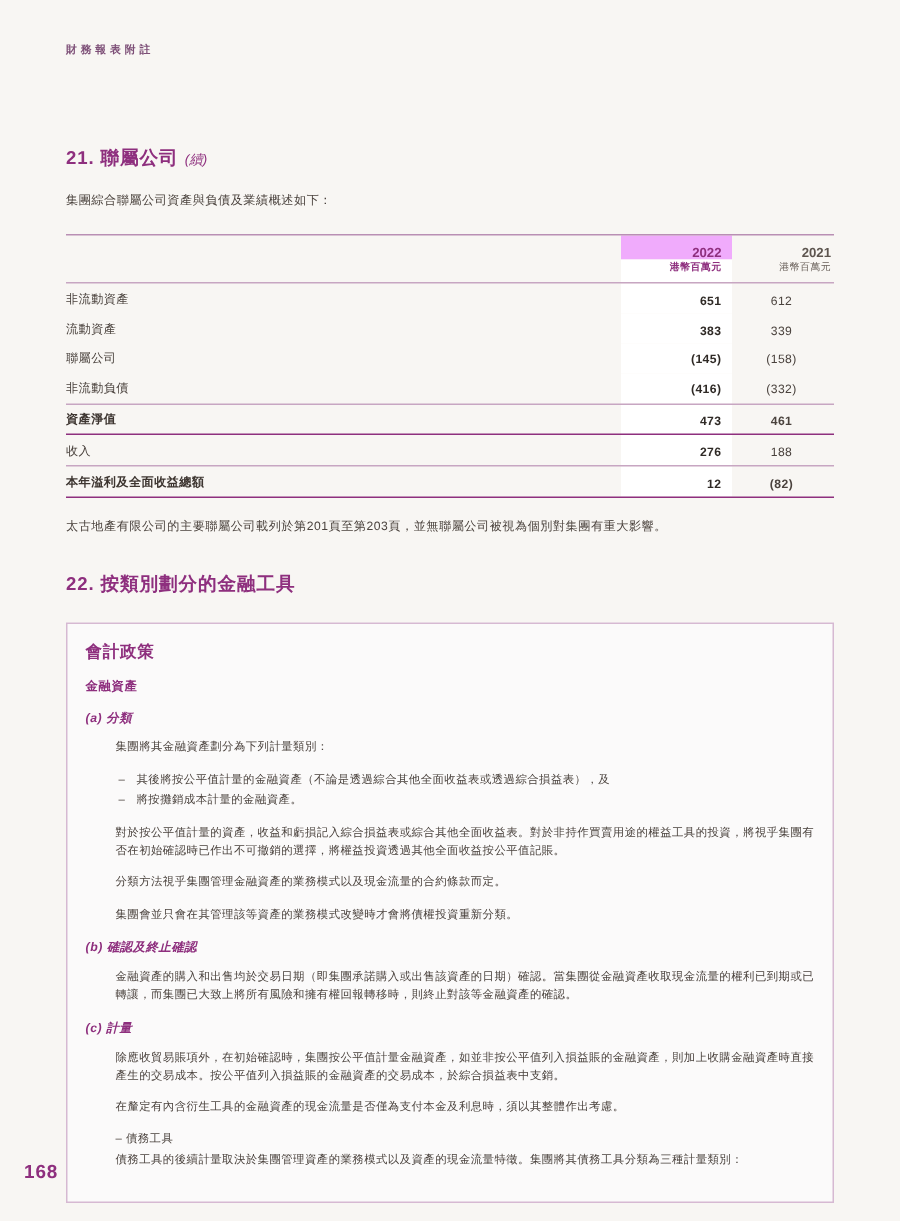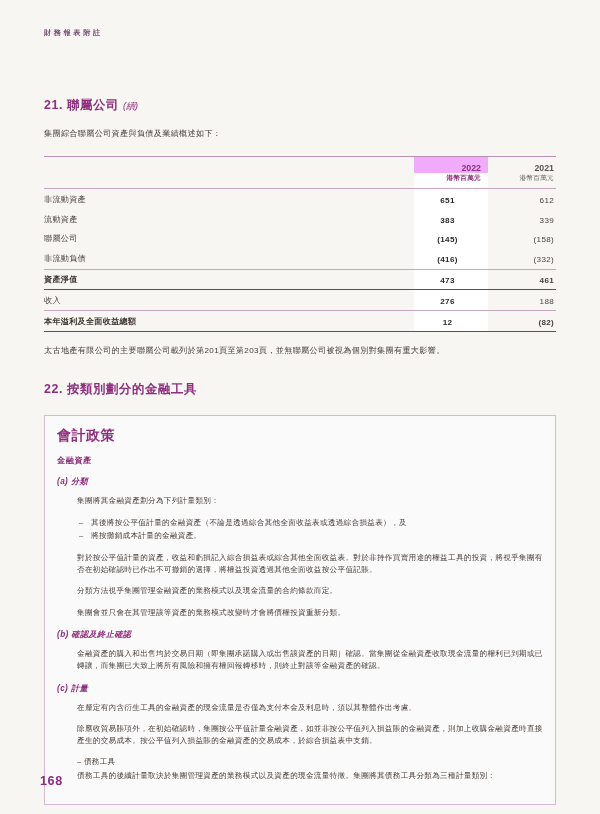--- a/index.html
+++ b/index.html
@@ -113,28 +113,28 @@
 
   .hdr-under td { border-bottom: 0.9px solid #c7a6c2; height: 0; font-size: 0; line-height: 0; }
 
   .fin-table tbody tr.data td {
     padding-top: 4.4px;
     padding-bottom: 4.4px;
     letter-spacing: 0.3px;
   }
   .fin-table td.label { text-align: left; }
   .fin-table td.v22 {
-    text-align: center;
+    text-align: right;
     font-weight: bold;
     color: #2f2a26;
     padding-right: 7px;
     background: #ffffff;
   }
   .fin-table td.v21 {
-    text-align: right;
+    text-align: center;
     color: #4a423d;
     padding-right: 2px;
   }
 
   tr.subtotal td {
     border-top: 0.9px solid #c7a6c2;
     border-bottom: 1.1px solid #8e2f7e;
     font-weight: bold;
     color: #2f2a26;
   }
@@ -159,21 +159,21 @@
   
   .policy-box {
     margin-top: 18px;
     border: 0.9px solid #d6b9d2;
     background: #fbfafa;
     padding: 11px 12px 12px 12px;
     box-sizing: border-box;
   }
 
   .policy-title {
-    font-size: 14px;
+    font-size: 11px;
     font-weight: bold;
     color: #8e2f7e;
     letter-spacing: 0.5px;
     margin: 0 0 10px 0;
   }
   .policy-subtitle {
     font-size: 8.2px;
     font-weight: bold;
     color: #8e2f7e;
     letter-spacing: 0.5px;
@@ -223,21 +223,21 @@
     padding-left: 20px;
     margin: 0 0 1.5px 0;
   }
 
   .clause-block { margin-bottom: 10px; }
   .clause-block:last-child { margin-bottom: 0; }
 
   
   .folio {
     position: absolute;
-    left: 40px;
+    left: 16px;
     bottom: 26px;
     font-size: 12.6px;
     font-weight: bold;
     color: #8e2f7e;
     letter-spacing: 0.6px;
   }
 </style>
 </head>
 <body>
 
@@ -343,22 +343,22 @@
             <p class="para">對於按公平值計量的資產，收益和虧損記入綜合損益表或綜合其他全面收益表。對於非持作買賣用途的權益工具的投資，將視乎集團有否在初始確認時已作出不可撤銷的選擇，將權益投資透過其他全面收益按公平值記賬。</p>
             <p class="para">分類方法視乎集團管理金融資產的業務模式以及現金流量的合約條款而定。</p>
             <p class="para">集團會並只會在其管理該等資產的業務模式改變時才會將債權投資重新分類。</p>
           </div>
           <div class="clause-block">
             <div class="clause-head">(b) 確認及終止確認</div>
             <p class="para">金融資產的購入和出售均於交易日期（即集團承諾購入或出售該資產的日期）確認。當集團從金融資產收取現金流量的權利已到期或已轉讓，而集團已大致上將所有風險和擁有權回報轉移時，則終止對該等金融資產的確認。</p>
           </div>
           <div class="clause-block">
             <div class="clause-head">(c) 計量</div>
+            <p class="para">除應收貿易賬項外，在初始確認時，集團按公平值計量金融資產，如並非按公平值列入損益賬的金融資產，則加上收購金融資產時直接產生的交易成本。按公平值列入損益賬的金融資產的交易成本，於綜合損益表中支銷。</p>
             <p class="para">在釐定有內含衍生工具的金融資產的現金流量是否僅為支付本金及利息時，須以其整體作出考慮。</p>
-            <p class="para">除應收貿易賬項外，在初始確認時，集團按公平值計量金融資產，如並非按公平值列入損益賬的金融資產，則加上收購金融資產時直接產生的交易成本。按公平值列入損益賬的金融資產的交易成本，於綜合損益表中支銷。</p>
             <div class="dash-item"><span>– </span><span>債務工具</span></div>
             <p class="para">債務工具的後續計量取決於集團管理資產的業務模式以及資產的現金流量特徵。集團將其債務工具分類為三種計量類別：</p>
           </div>
         </div>
     </div>
 
   </div>
 
   <div class="folio">168</div>
 

